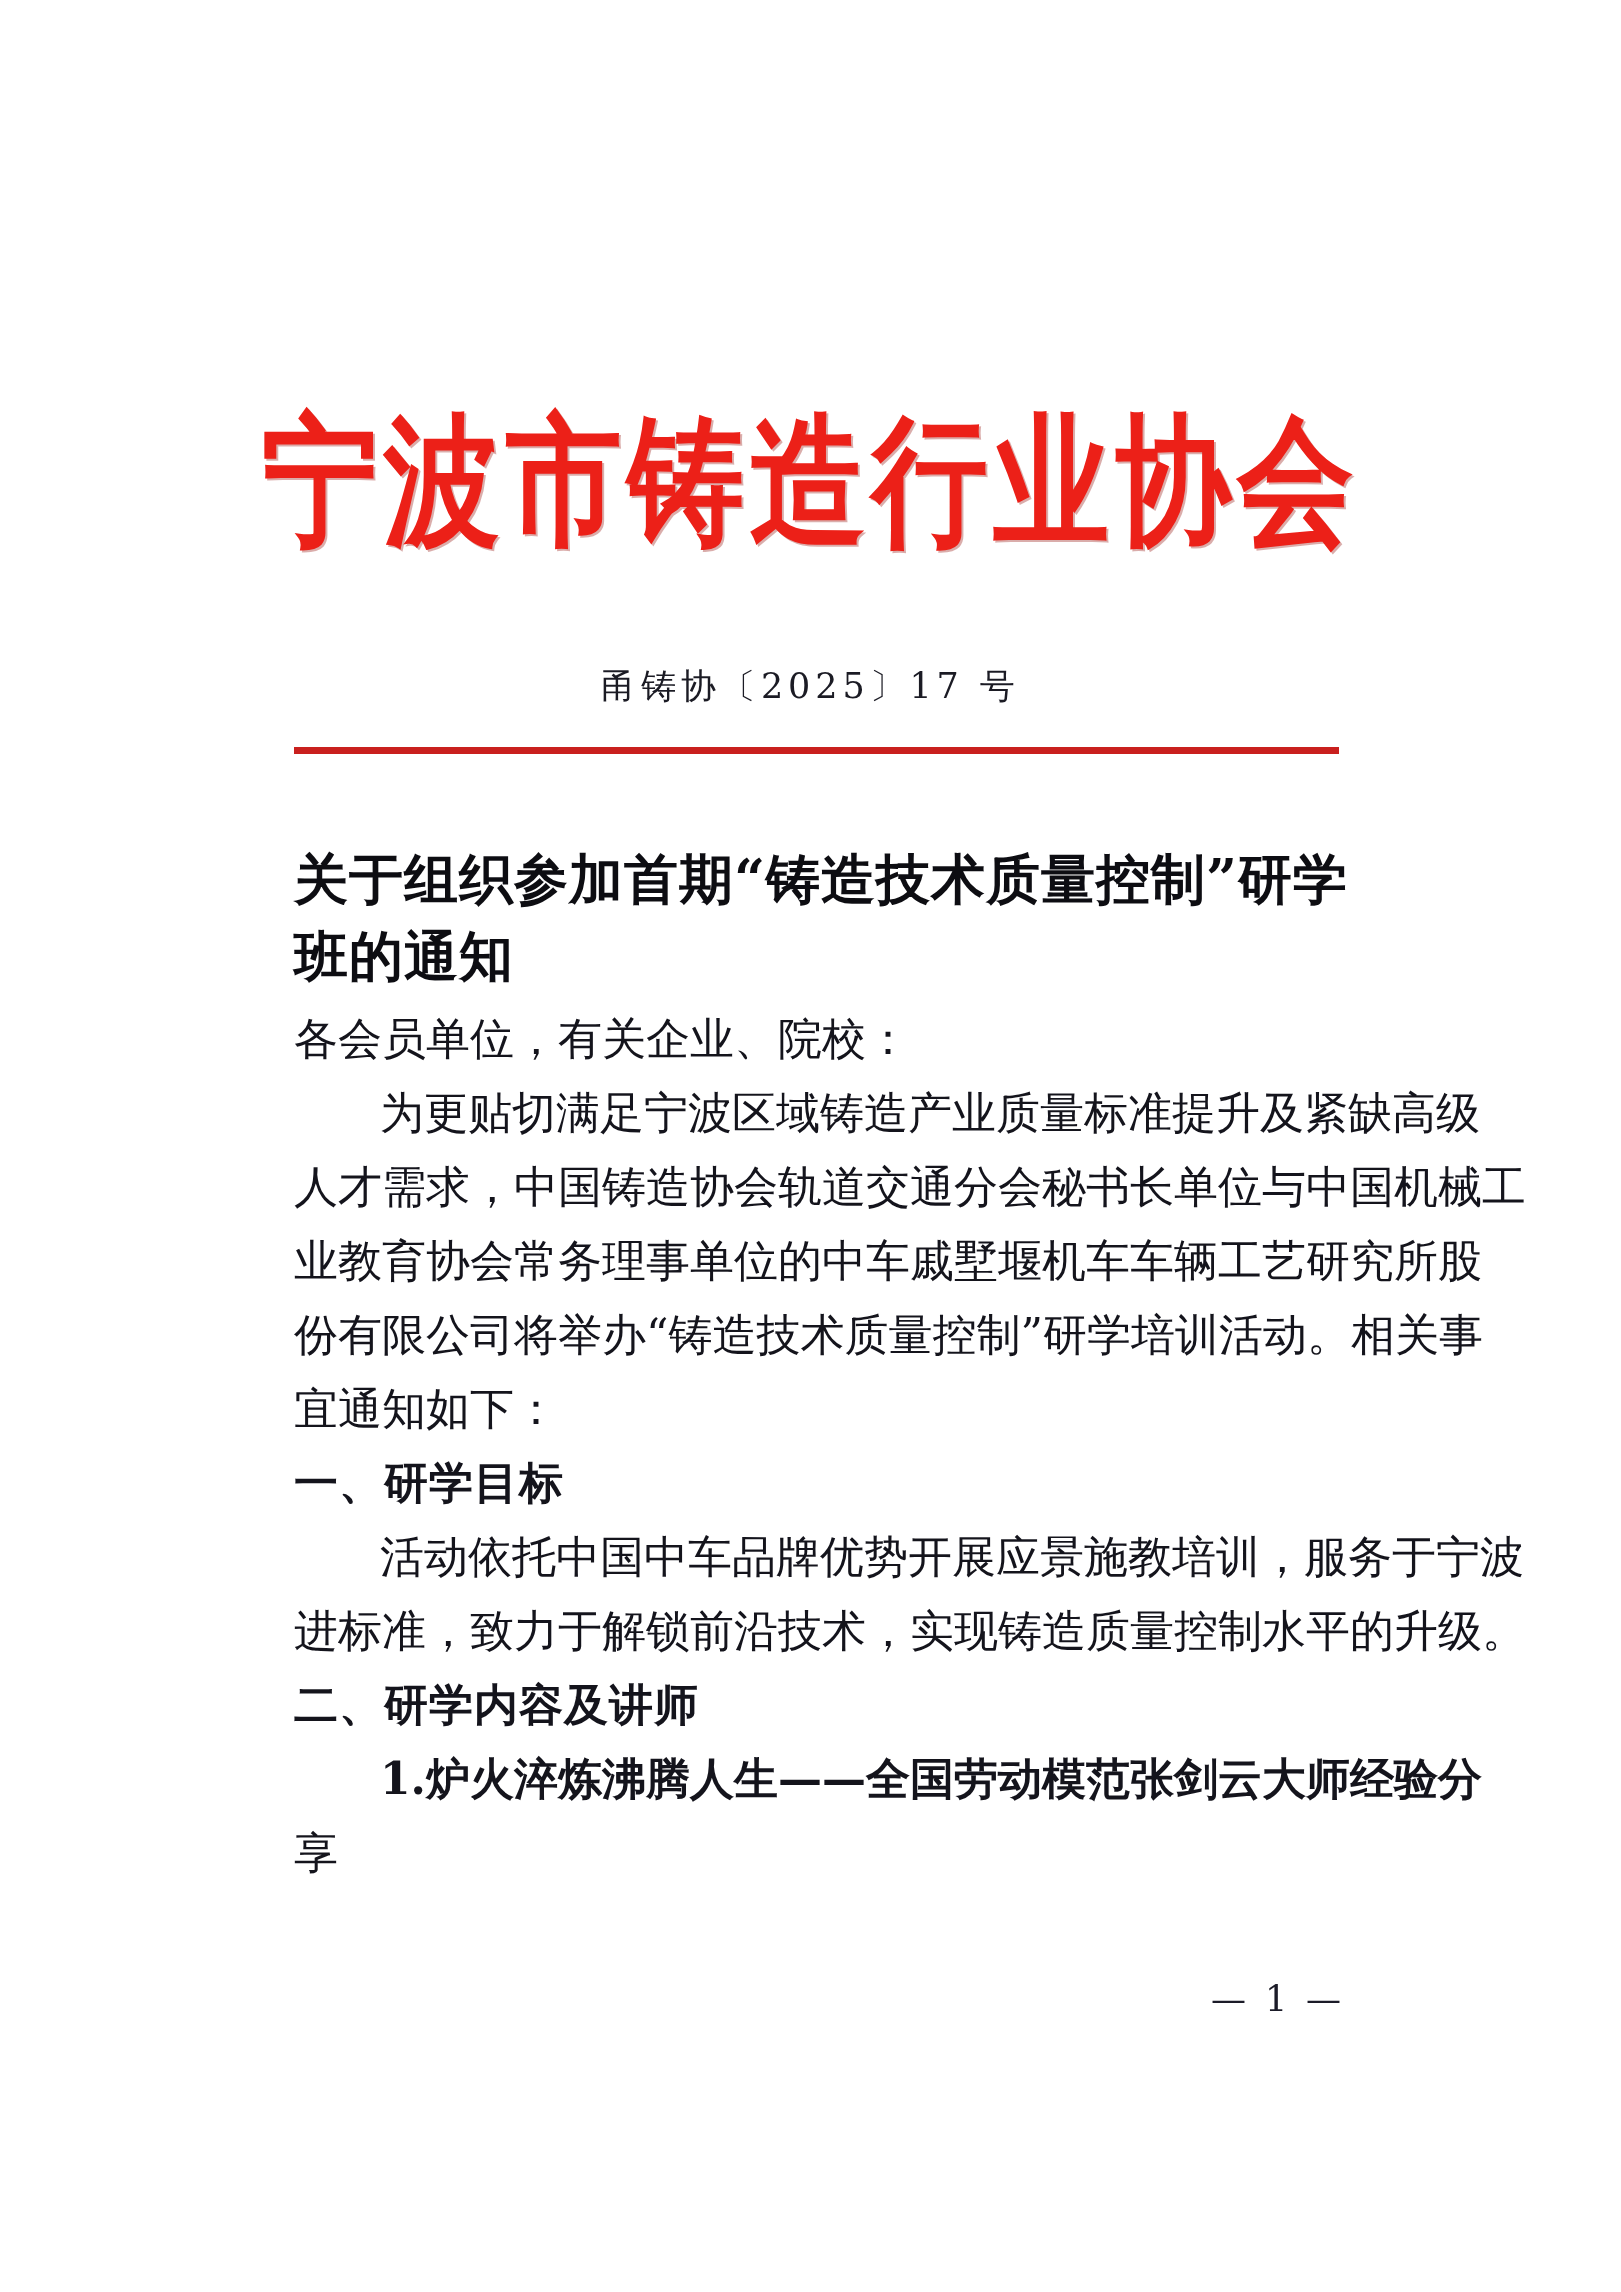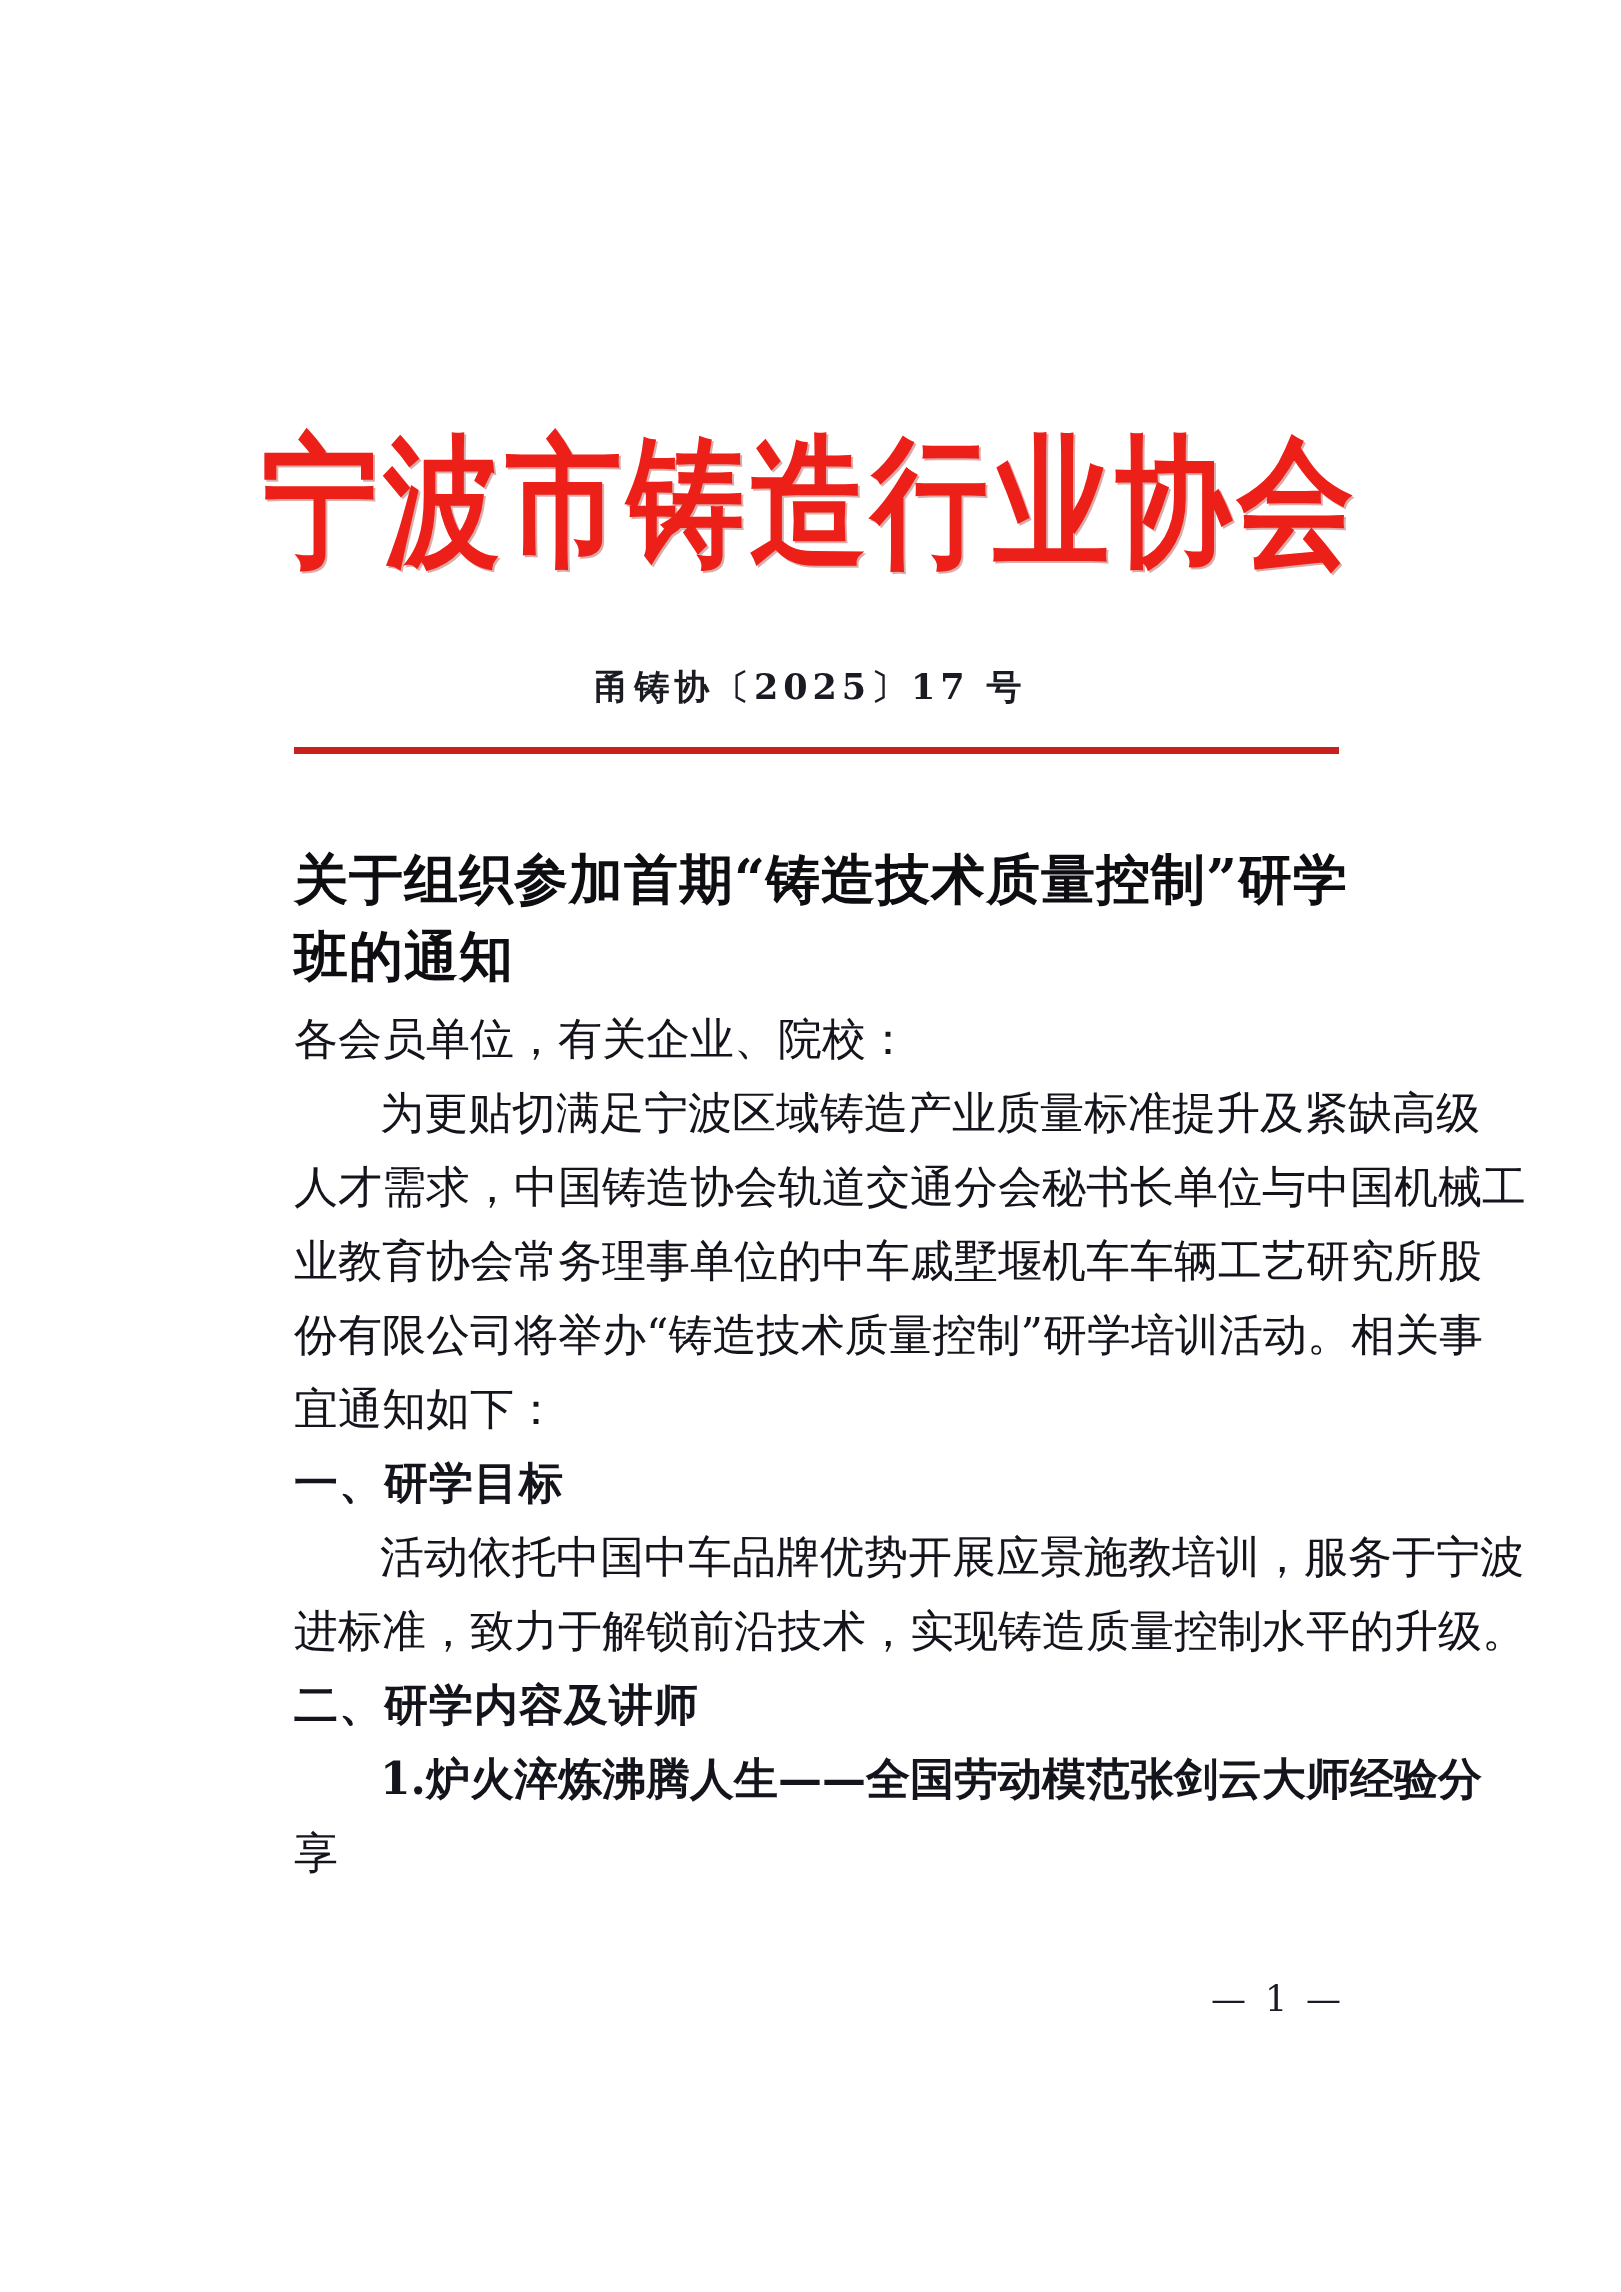--- a/index.html
+++ b/index.html
@@ -18,21 +18,21 @@
     height: 2293px;
     background: #ffffff;
     overflow: hidden;
     box-sizing: border-box;
   }
 
   
   .letterhead {
     position: absolute;
     left: 0;
-    top: 430px;
+    top: 409px;
     width: 1621px;
     text-align: center;
   }
 
   .letterhead-title {
     display: inline-block;
     font-family: "DejaVu Serif", "Liberation Serif", serif;
     font-weight: 700;
     font-size: 116px;
     line-height: 1.0;
@@ -54,21 +54,20 @@
   }
 
   .doc-number {
     display: inline-block;
     font-family: "DejaVu Serif", "Liberation Serif", serif;
     font-size: 35px;
     line-height: 1.25;
     letter-spacing: 4.9px;
     color: #1b1b24;
     white-space: nowrap;
-    font-weight: bold;
   }
 
   
   .red-rule {
     position: absolute;
     left: 294px;
     top: 747px;
     width: 1045px;
     height: 6.9px;
     background: #C9201E;

